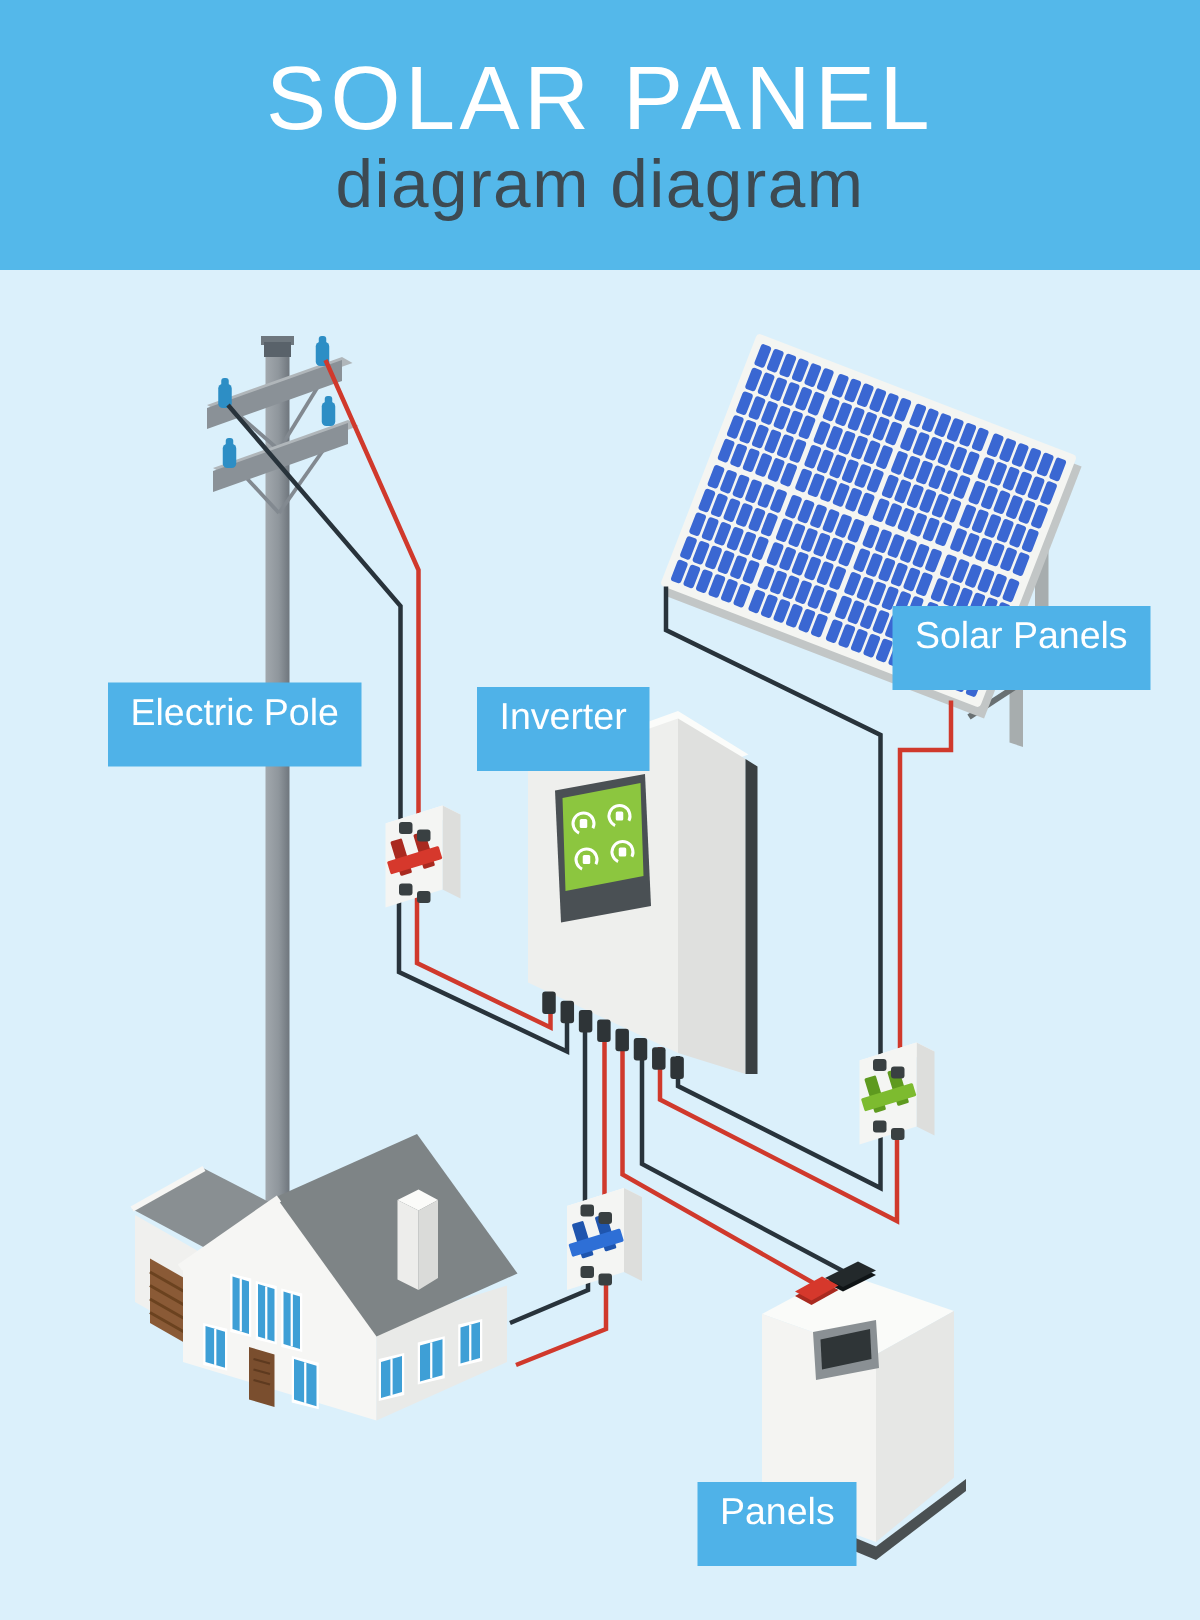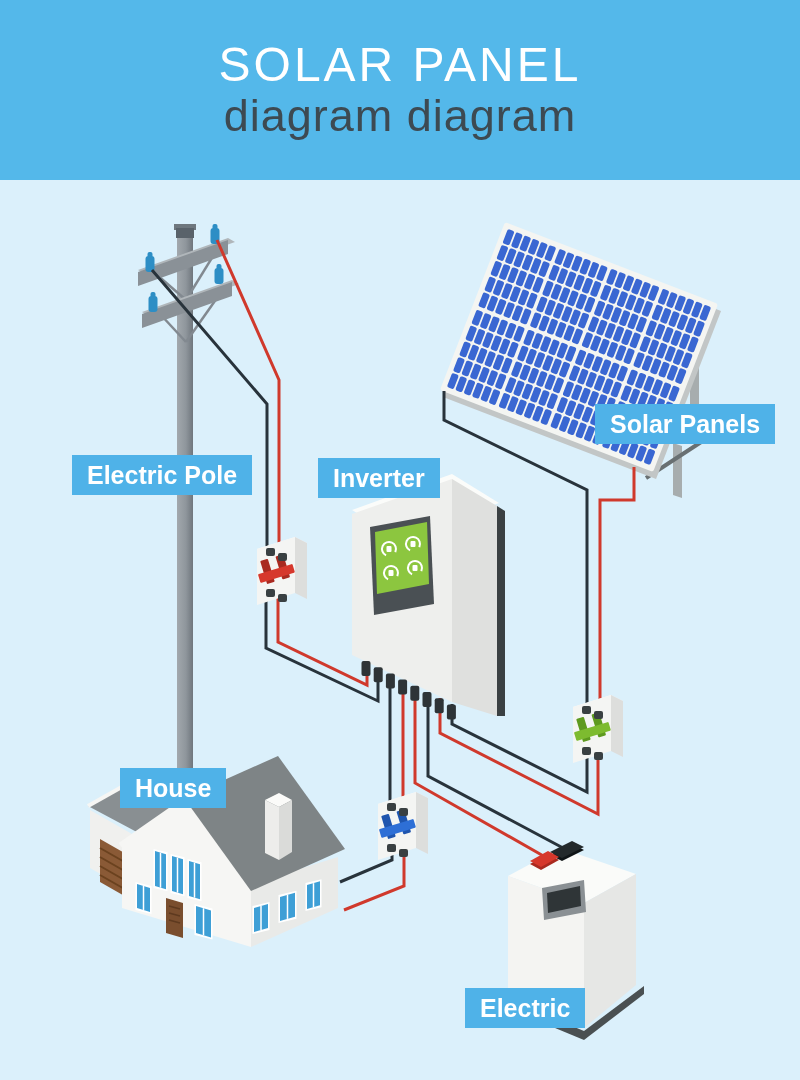--- a/index.html
+++ b/index.html
@@ -1,26 +1,26 @@
 <!DOCTYPE html>
 <html style="--banner: #54B8EA; --bg: #DBF0FB; --labelbg: #4FB2E8; --labeltx: #FFFFFF; --subtitle: #3D4A52;"><head>
 <meta charset="utf-8">
 <style>
   html,body{margin:0;padding:0;background:#ffffff;}
   #page{position:relative;width:800px;height:1080px;overflow:hidden;
         background:var(--bg,#DBF0FB);font-family:"Liberation Sans",sans-serif;}
   #banner{position:absolute;left:0;top:0;width:800px;height:180px;
           background:var(--banner,#54B8EA);z-index:2;display:flex;flex-direction:column;
           align-items:center;justify-content:center;padding-top:2px;box-sizing:border-box;}
-  #banner .title{color:#ffffff;font-size:48px;font-weight:500;letter-spacing:3px;line-height:1.05;}
+  #banner .title{color:#ffffff;font-size:60px;font-weight:500;letter-spacing:3px;line-height:1.05;}
   #banner .subtitle{color:var(--subtitle,#3D4A52);font-size:45px;font-weight:400;letter-spacing:1px;margin-top:0px;}
   #diagram{position:absolute;left:0;top:0;z-index:1;}
   .lbl{position:absolute;z-index:3;background:var(--labelbg,#4FB2E8);color:var(--labeltx,#ffffff);
-       font-weight:bold;font-size:25px;line-height:40px;text-align:center;white-space:nowrap;
-       padding:0 15px;height:40px;}
+       font-weight:normal;font-size:25px;line-height:40px;text-align:center;white-space:nowrap;
+       padding:0 15px;height:56px;}
   .lbl-electric-pole{left:72px;top:455px;}
   .lbl-inverter{left:318px;top:458px;text-align:right;}
   .lbl-solar-panels{left:595px;top:404px;}
   .lbl-house{left:120px;top:768px;}
   .lbl-battery{left:465px;top:988px;}
 </style>
 </head>
 <body>
 
 <div id="page">
@@ -457,15 +457,14 @@
         <polygon points="550,855 572,844 584,850 562,861" fill="#0F1416"></polygon>
         <polygon points="550,852 572,841 584,847 562,858" fill="#23292B"></polygon>
         <polygon points="530,864 548,854 559,860 541,870" fill="#A92A20"></polygon>
         <polygon points="530,861 548,851 559,857 541,867" fill="#D6382C"></polygon>
       </g>
     </svg>
 
   <div class="lbl lbl-electric-pole">Electric Pole</div>
   <div class="lbl lbl-inverter">Inverter</div>
   <div class="lbl lbl-solar-panels">Solar Panels</div>
-  <div class="lbl lbl-house">House</div>
-  <div class="lbl lbl-battery">Electric</div>
+  <div class="lbl lbl-battery">Panels</div>
 </div>
 
 </body></html>

